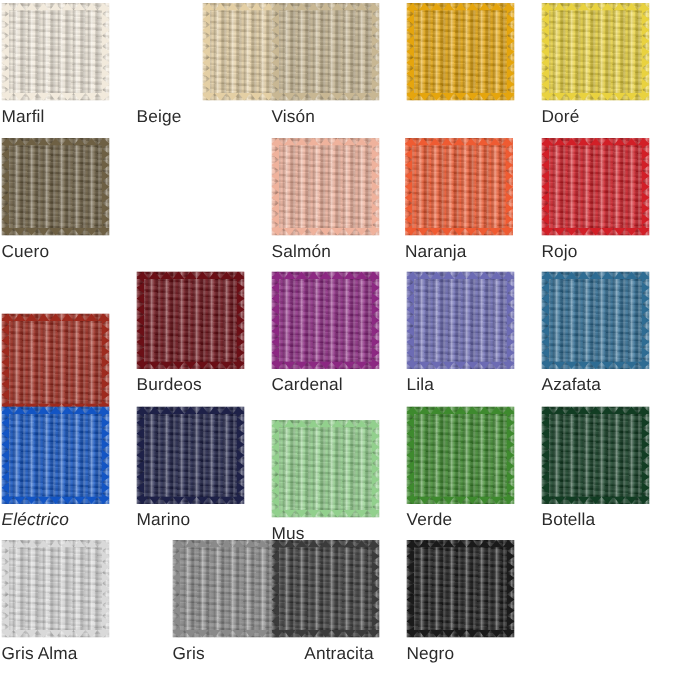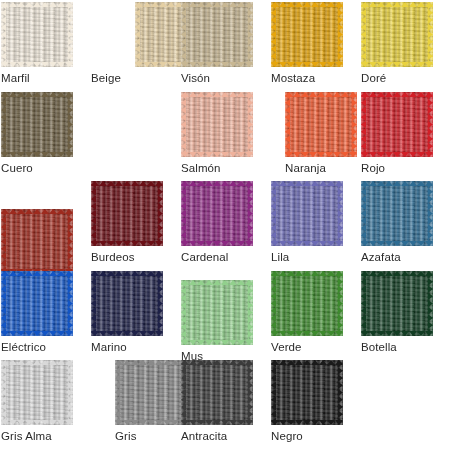--- a/index.html
+++ b/index.html
@@ -223,21 +223,20 @@
           <svg width="100%" height="100%" preserveAspectRatio="none" viewBox="0 0 10 72" style="display: block; transform: scaleX(-1);">
             <path d="M0 0 V72 H0 L10 68 L0 64 L10 60 L0 56 L10 52 L0 48 L10 44 L0 40 L10 36 L0 32 L10 28 L0 24 L10 20 L0 16 L10 12 L0 8 L10 4 L0 0 Z" fill="#E5A50D"></path>
           </svg>
         </div>
         <div class="pink-side right">
           <svg width="100%" height="100%" preserveAspectRatio="none" viewBox="0 0 10 72" style="display: block;">
             <path d="M0 0 V72 H0 L10 68 L0 64 L10 60 L0 56 L10 52 L0 48 L10 44 L0 40 L10 36 L0 32 L10 28 L0 24 L10 20 L0 16 L10 12 L0 8 L10 4 L0 0 Z" fill="#E5A50D"></path>
           </svg>
         </div>
       </div>
-      <div class="swatch-label" style="color: rgb(43, 43, 43);">Mostaza</div>
     </div>
     <div class="swatch-cell" style="left: 361px; top: 2px;">
       <div class="swatch-chip">
         <div class="chip-base" style="background: rgb(233, 210, 63);"></div>
         <div class="chip-weave"></div>
         <div class="chip-sheen"></div>
         <div class="pink-edge top">
           <svg width="100%" height="100%" preserveAspectRatio="none" viewBox="0 0 72 10" style="display: block; transform: scaleY(-1);">
             <path d="M0 0 H72 V0 L68 10 L64 0 L60 10 L56 0 L52 10 L48 0 L44 10 L40 0 L36 10 L32 0 L28 10 L24 0 L20 10 L16 0 L12 10 L8 0 L4 10 L0 0 Z" fill="#E9D23F"></path>
           </svg>
@@ -309,21 +308,21 @@
           </svg>
         </div>
         <div class="pink-side right">
           <svg width="100%" height="100%" preserveAspectRatio="none" viewBox="0 0 10 72" style="display: block;">
             <path d="M0 0 V72 H0 L10 68 L0 64 L10 60 L0 56 L10 52 L0 48 L10 44 L0 40 L10 36 L0 32 L10 28 L0 24 L10 20 L0 16 L10 12 L0 8 L10 4 L0 0 Z" fill="#EFB29C"></path>
           </svg>
         </div>
       </div>
       <div class="swatch-label" style="color: rgb(43, 43, 43);">Salmón</div>
     </div>
-    <div class="swatch-cell" style="left: 285px; top: 91.5px;">
+    <div class="swatch-cell" style="left: 270px; top: 91.5px;">
       <div class="swatch-chip">
         <div class="chip-base" style="background: rgb(239, 91, 50);"></div>
         <div class="chip-weave"></div>
         <div class="chip-sheen"></div>
         <div class="pink-edge top">
           <svg width="100%" height="100%" preserveAspectRatio="none" viewBox="0 0 72 10" style="display: block; transform: scaleY(-1);">
             <path d="M0 0 H72 V0 L68 10 L64 0 L60 10 L56 0 L52 10 L48 0 L44 10 L40 0 L36 10 L32 0 L28 10 L24 0 L20 10 L16 0 L12 10 L8 0 L4 10 L0 0 Z" fill="#EF5B32"></path>
           </svg>
         </div>
         <div class="pink-edge bottom">
@@ -531,21 +530,21 @@
           <svg width="100%" height="100%" preserveAspectRatio="none" viewBox="0 0 10 72" style="display: block; transform: scaleX(-1);">
             <path d="M0 0 V72 H0 L10 68 L0 64 L10 60 L0 56 L10 52 L0 48 L10 44 L0 40 L10 36 L0 32 L10 28 L0 24 L10 20 L0 16 L10 12 L0 8 L10 4 L0 0 Z" fill="#1355C4"></path>
           </svg>
         </div>
         <div class="pink-side right">
           <svg width="100%" height="100%" preserveAspectRatio="none" viewBox="0 0 10 72" style="display: block;">
             <path d="M0 0 V72 H0 L10 68 L0 64 L10 60 L0 56 L10 52 L0 48 L10 44 L0 40 L10 36 L0 32 L10 28 L0 24 L10 20 L0 16 L10 12 L0 8 L10 4 L0 0 Z" fill="#1355C4"></path>
           </svg>
         </div>
       </div>
-      <div class="swatch-label" style="color: rgb(43, 43, 43);">Eléctrico</div>
+      <div class="swatch-label" style="color: rgb(43, 43, 43); font-style: italic;">Eléctrico</div>
     </div>
     <div class="swatch-cell" style="left: 91px; top: 270.5px;">
       <div class="swatch-chip">
         <div class="chip-base" style="background: rgb(30, 33, 72);"></div>
         <div class="chip-weave"></div>
         <div class="chip-sheen"></div>
         <div class="pink-edge top">
           <svg width="100%" height="100%" preserveAspectRatio="none" viewBox="0 0 72 10" style="display: block; transform: scaleY(-1);">
             <path d="M0 0 H72 V0 L68 10 L64 0 L60 10 L56 0 L52 10 L48 0 L44 10 L40 0 L36 10 L32 0 L28 10 L24 0 L20 10 L16 0 L12 10 L8 0 L4 10 L0 0 Z" fill="#1E2148"></path>
           </svg>
@@ -727,21 +726,21 @@
           <svg width="100%" height="100%" preserveAspectRatio="none" viewBox="0 0 10 72" style="display: block; transform: scaleX(-1);">
             <path d="M0 0 V72 H0 L10 68 L0 64 L10 60 L0 56 L10 52 L0 48 L10 44 L0 40 L10 36 L0 32 L10 28 L0 24 L10 20 L0 16 L10 12 L0 8 L10 4 L0 0 Z" fill="#3B3B3B"></path>
           </svg>
         </div>
         <div class="pink-side right">
           <svg width="100%" height="100%" preserveAspectRatio="none" viewBox="0 0 10 72" style="display: block;">
             <path d="M0 0 V72 H0 L10 68 L0 64 L10 60 L0 56 L10 52 L0 48 L10 44 L0 40 L10 36 L0 32 L10 28 L0 24 L10 20 L0 16 L10 12 L0 8 L10 4 L0 0 Z" fill="#3B3B3B"></path>
           </svg>
         </div>
       </div>
-      <div class="swatch-label" style="color: rgb(43, 43, 43);">Antracita</div>
+      <div class="swatch-label" style="color: rgb(43, 43, 43); text-align: center;">Antracita</div>
     </div>
     <div class="swatch-cell" style="left: 271px; top: 360px;">
       <div class="swatch-chip">
         <div class="chip-base" style="background: rgb(26, 26, 26);"></div>
         <div class="chip-weave"></div>
         <div class="chip-sheen"></div>
         <div class="pink-edge top">
           <svg width="100%" height="100%" preserveAspectRatio="none" viewBox="0 0 72 10" style="display: block; transform: scaleY(-1);">
             <path d="M0 0 H72 V0 L68 10 L64 0 L60 10 L56 0 L52 10 L48 0 L44 10 L40 0 L36 10 L32 0 L28 10 L24 0 L20 10 L16 0 L12 10 L8 0 L4 10 L0 0 Z" fill="#1A1A1A"></path>
           </svg>

